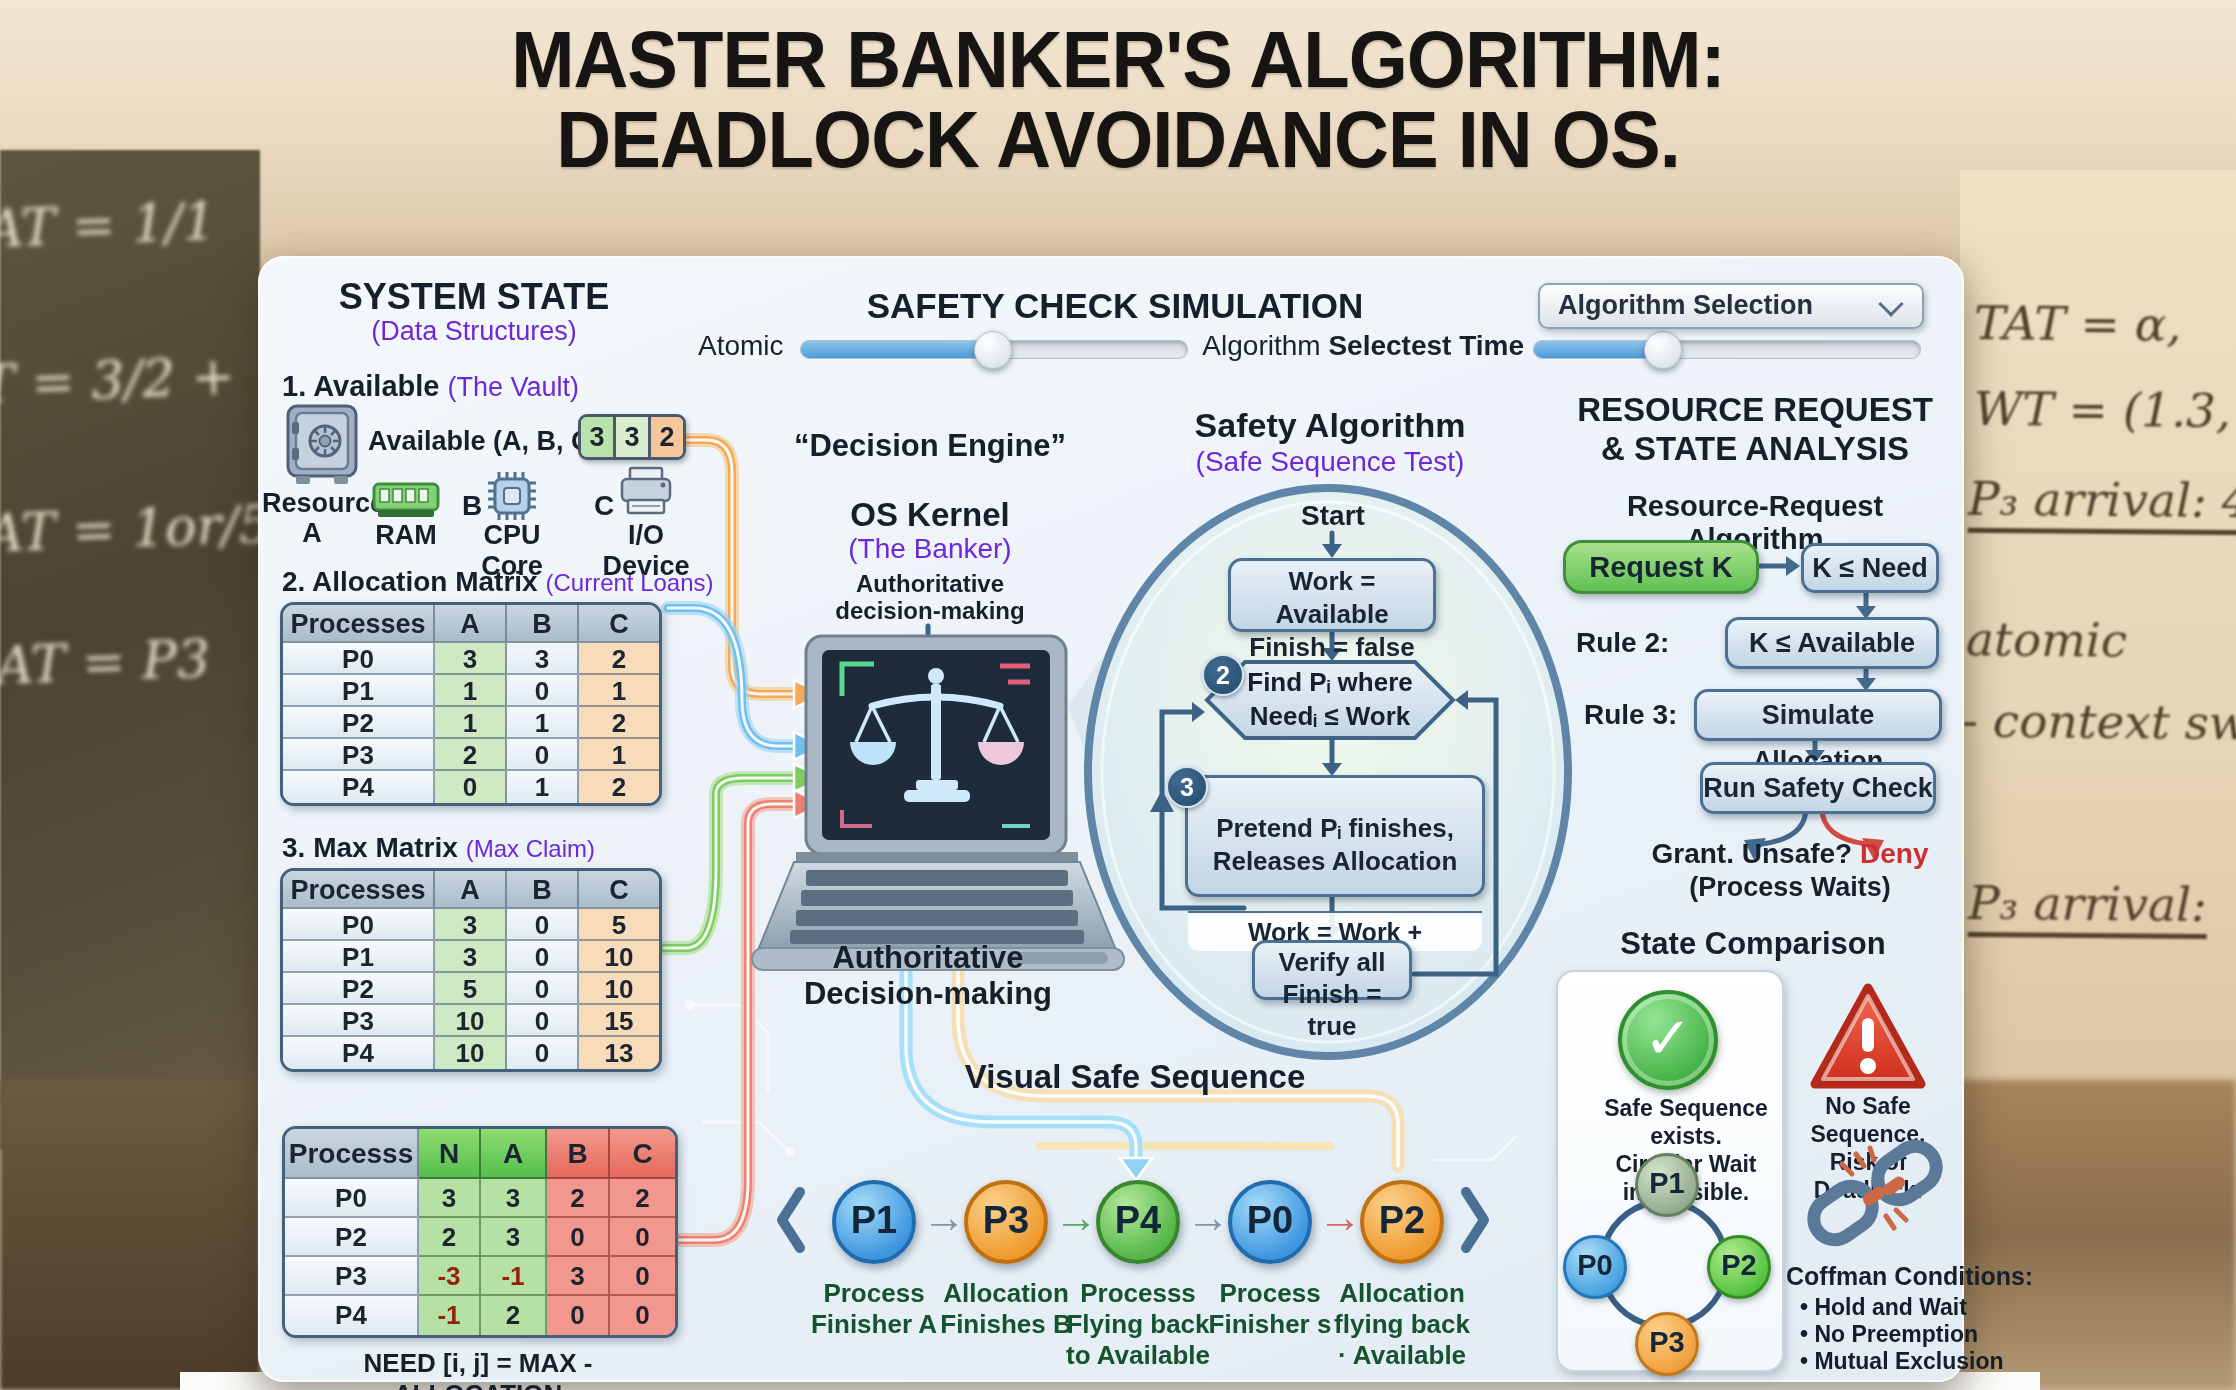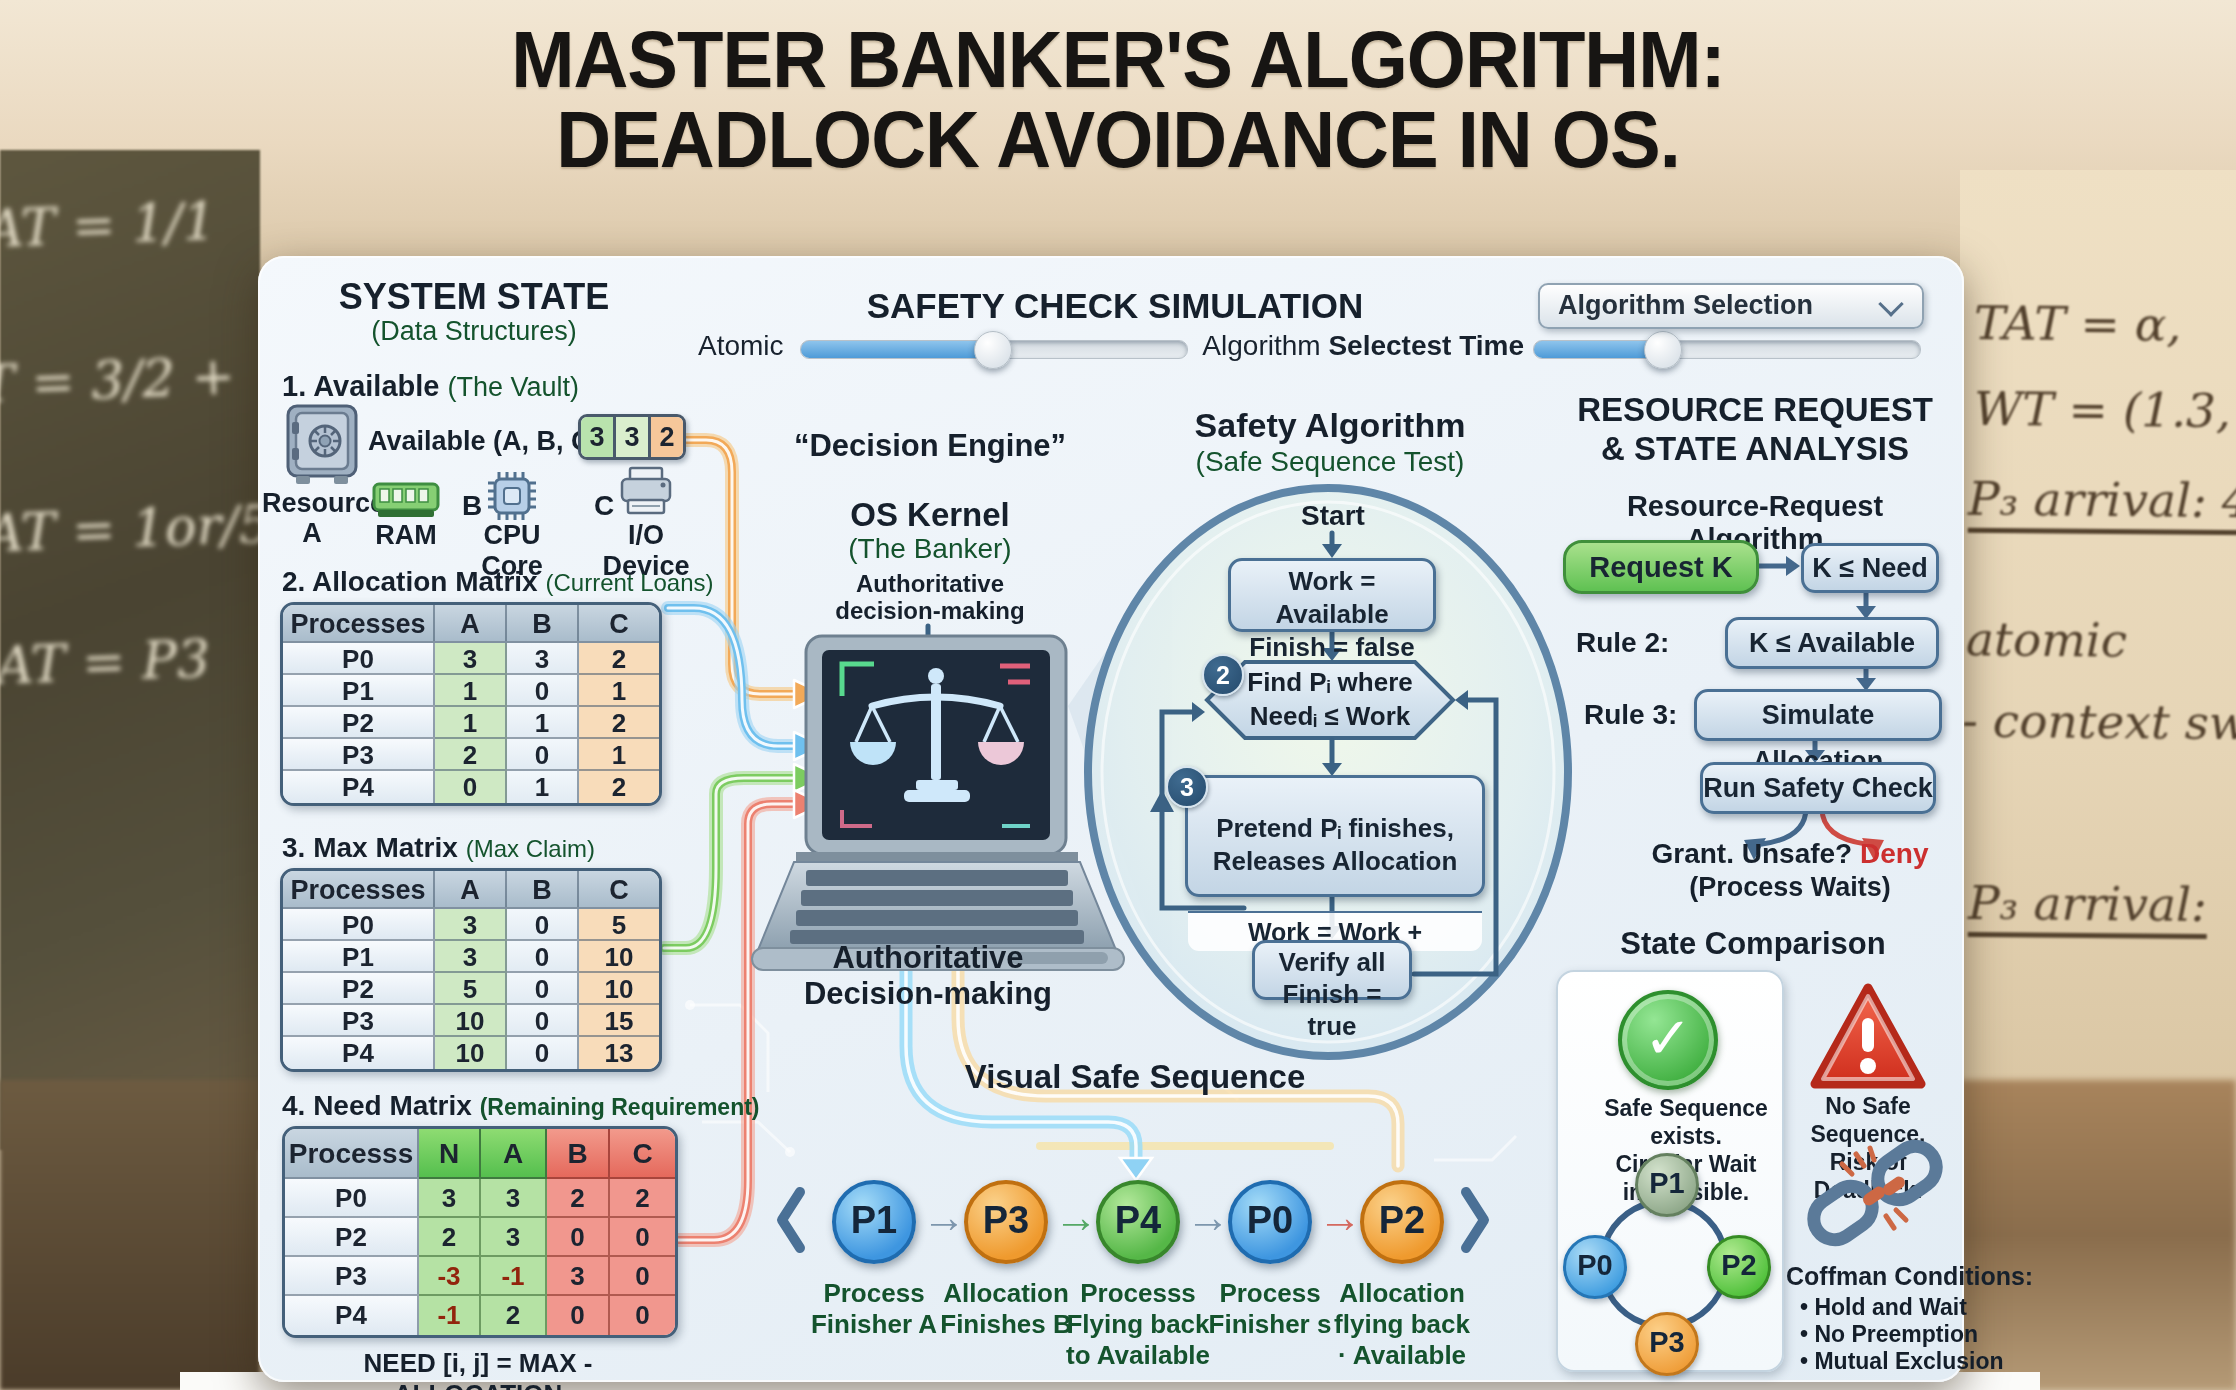--- a/index.html
+++ b/index.html
@@ -17,21 +17,21 @@
   #strip-bottom{left:180px;top:1372px;width:1860px;height:18px;background:#fbfbf9;}
   .chalk{color:#e3dcc6;font-size:52px;font-family:"DejaVu Serif",serif;font-style:italic;filter:blur(2.5px);transform:rotate(-2deg);}
   .marker{color:#53412d;font-size:47px;font-family:"DejaVu Serif",serif;font-style:italic;filter:blur(1.2px);transform:rotate(.5deg);white-space:nowrap;}
   .marker.ul{border-bottom:5px solid #53412d;padding-bottom:2px;}
   
   .title-line{left:0;width:2236px;text-align:center;font-weight:bold;color:#171513;letter-spacing:-1px;transform:scaleY(1.04);text-shadow:0 2px 2px rgba(120,100,70,.35);}
   
   #panel{left:258px;top:256px;width:1706px;height:1126px;border-radius:26px;background:linear-gradient(160deg,#f4f8fc 0%,#eaf1f7 55%,#e2ecf4 100%);box-shadow:0 14px 40px rgba(55,42,22,.5),inset 0 0 0 2px rgba(255,255,255,.7);}
   
   .h-big{font-weight:bold;color:#16202c;}
-  .note{font-weight:normal;color:#14532d;}
+  .note{font-weight:normal;color:#6d28d9;}
   
   .mtable{position:absolute;border:3px solid #44607a;border-radius:14px;overflow:hidden;background:#eef4f9;box-shadow:3px 4px 8px rgba(40,60,80,.3);}
   .mrow{display:grid;}
   .mt-a .mrow{grid-template-columns:152px 72px 72px 1fr;}
   .mt-n .mrow{grid-template-columns:134px 62px 66px 63px 1fr;}
   .cell{box-sizing:border-box;border-right:2px solid rgba(70,90,110,.55);border-bottom:2px solid rgba(70,90,110,.55);font-weight:bold;color:#1c2430;text-align:center;overflow:hidden;}
   .cell:last-child{border-right:none;}
   .mrow:last-child .cell{border-bottom:none;}
   .mt-a .cell{height:32px;line-height:32px;font-size:26px;}
   .mt-a .mrow.hd .cell{height:38px;line-height:38px;background:linear-gradient(#c9d6e1,#a9bccb);font-size:27px;}
@@ -408,24 +408,20 @@
 
         <div class="mrow">
           <div class="cell cp">P4</div>
           <div class="cell ca">10</div>
           <div class="cell cb">0</div>
           <div class="cell cc">13</div>
         </div>
       </div>
   </div>
 
-  <div class="abs" style="left:282px;top:1090px;font-size:28px;">
-    <span class="h-big">4. Need Matrix</span>
-    <span class="note" style="font-size:23px;font-weight:bold;">(Remaining Requirement)</span>
-  </div>
   <div class="mtable mt-n" style="left:282px;top:1126px;width:390px;">
     <div class="mrow hd">
       <div class="cell cp">Processs</div>
       <div class="cell cn">N</div>
       <div class="cell ca">A</div>
       <div class="cell cb">B</div>
       <div class="cell cc">C</div>
     </div>
     <div>
 

